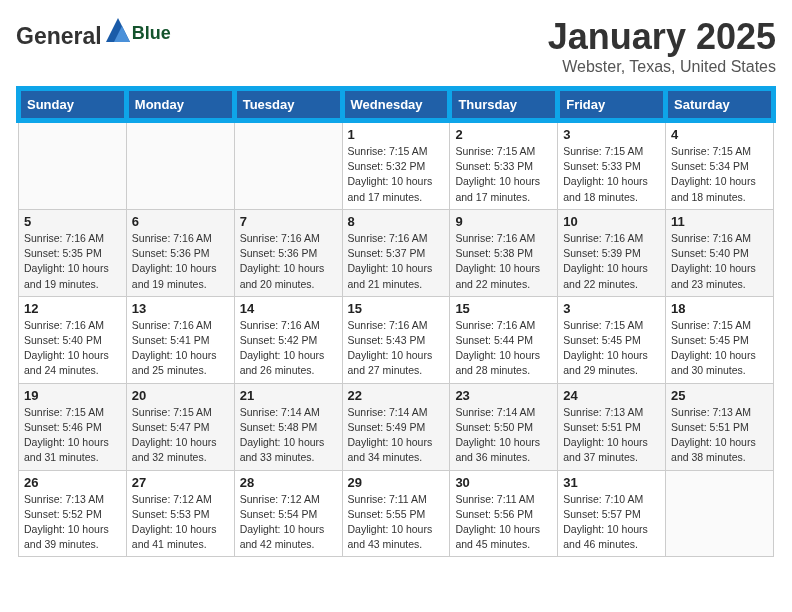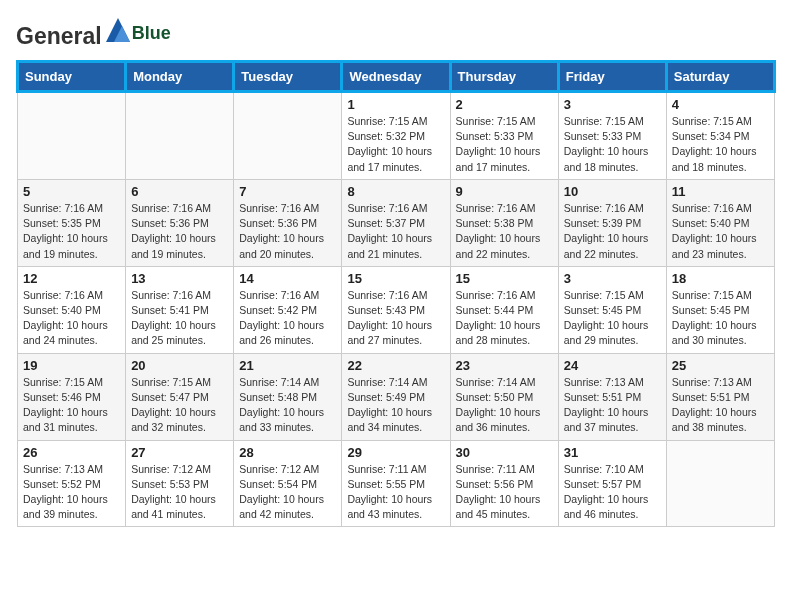--- a/index.html
+++ b/index.html
@@ -51,21 +51,21 @@
       width: 100%;
       border-collapse: collapse;
       table-layout: fixed;
     }
     .calendar-table th {
       background-color: #2060a8;
       color: #fff;
       text-align: left;
       padding: 6px 6px;
       font-size: 13px;
-      border: 3px solid #0ea5e9;
+      border: 5px solid #0ea5e9;
     }
     .calendar-table td {
       border: 1px solid #ccc;
       vertical-align: top;
       padding: 4px 5px;
       font-size: 11px;
       color: #333;
       height: 80px;
       background: #fff;
     }
@@ -97,20 +97,24 @@
   <div class="logo">
     <div>
       <span class="logo-text-general">General</span><svg class="logo-icon" viewBox="0 0 28 28">
           <polygon points="14,2 26,26 2,26" fill="#1a5ba8"></polygon>
           <polygon points="18,10 26,26 10,26" fill="#4a90d9"></polygon>
         </svg>
     </div>
     <div>
       <span class="logo-text-blue">Blue</span>
     </div>
+  </div>
+  <div class="title-area">
+    <div class="calendar-title">January 2025</div>
+    <div class="calendar-subtitle">Webster, Texas, United States</div>
   </div>
 </div>
 
 <table class="calendar-table">
   <thead>
     <tr>
       <th>Sunday</th>
       <th>Monday</th>
       <th>Tuesday</th>
       <th>Wednesday</th>

